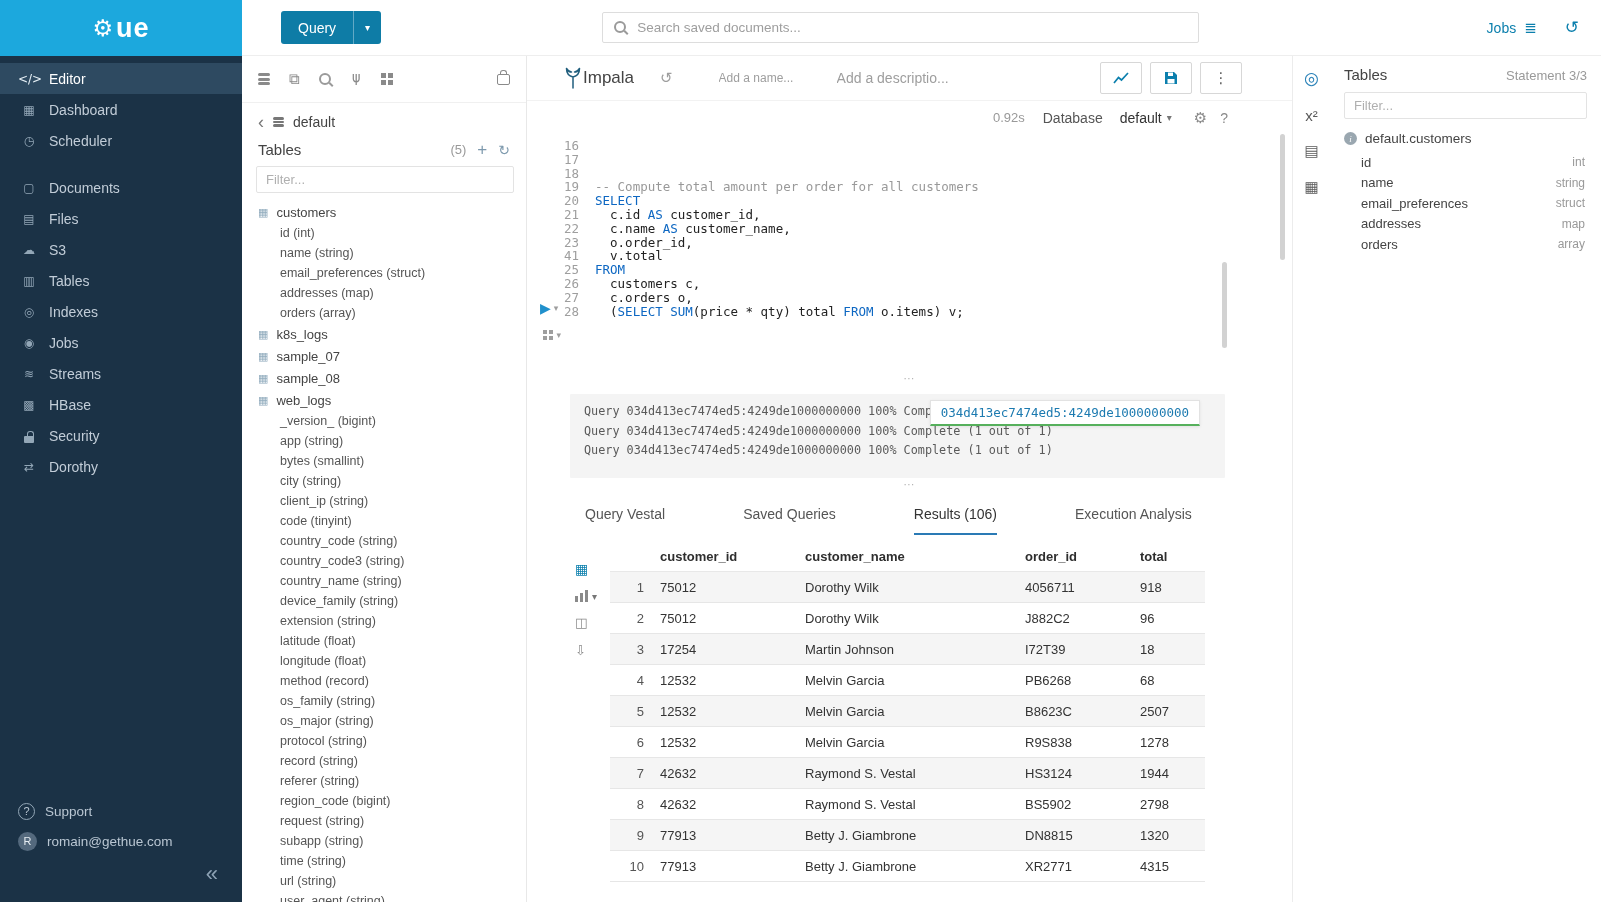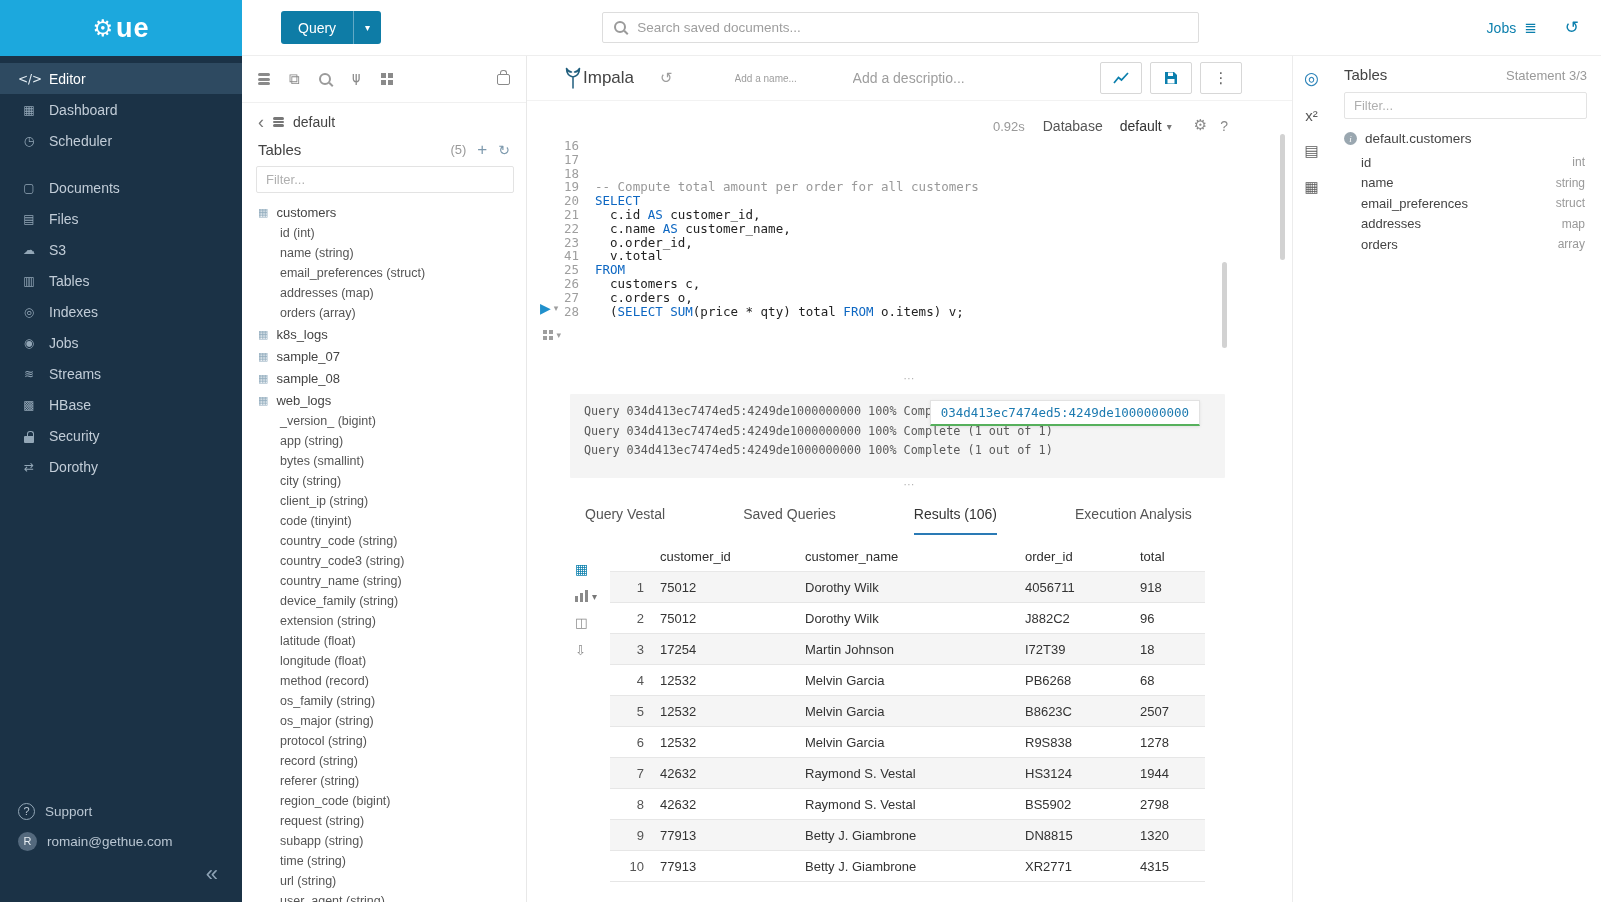--- a/index.html
+++ b/index.html
@@ -73,27 +73,27 @@
   .tree-table{height:22px;display:flex;align-items:center;gap:8px;font-size:13px;color:#444;cursor:pointer}
   .ticon{color:#8faabc;font-size:11px}
   .tree-col{height:20px;display:flex;align-items:center;padding-left:22px;font-size:12.5px;color:#555;cursor:pointer}
 
   
   .main{position:absolute;left:527px;top:56px;width:765px;bottom:0;background:#fff;overflow:hidden}
   .main-header{height:44px;display:flex;align-items:center;padding:0 50px 0 14px;border-bottom:1px solid #f2f2f2}
   .impala-ic{margin-left:22px;display:flex}
   .engine-title{font-size:17px;color:#444;margin-left:0}
   .hist-ic{color:#9e9e9e;font-size:15px;margin-left:26px;cursor:pointer}
-  .name-input{border:none;outline:none;margin-left:60px;width:100px;font-size:10px;color:#b91c1c}
+  .name-input{border:none;outline:none;margin-left:44px;width:100px;font-size:12px;color:#b91c1c}
   .name-input::placeholder,.desc-input::placeholder{color:#9e9e9e}
   .desc-input{border:none;outline:none;margin-left:14px;width:120px;font-size:14px;color:#444}
   .hbtns{margin-left:auto;display:flex;gap:8px}
   .hbtn{width:40px;height:30px;border:1px solid #d7d7d7;border-radius:2px;background:#fff;display:flex;align-items:center;justify-content:center;cursor:pointer}
   .kebab{font-size:15px;color:#666}
-  .sub-row{height:33px;display:flex;align-items:flex-end;justify-content:flex-end;padding-right:64px;font-size:14px;color:#666}
+  .sub-row{height:33px;display:flex;align-items:center;justify-content:flex-end;padding-right:64px;font-size:14px;color:#666}
   .sub-row .time{color:#999;font-size:13px;margin-right:18px}
   .db-label{color:#555;margin-right:17px}
   .db-select{display:flex;align-items:center;gap:5px;color:#333;cursor:pointer}
   .db-caret{font-size:10px;color:#777}
   .gear{margin-left:22px;color:#8a8a8a;font-size:15px;cursor:pointer}
   .help{margin-left:13px;color:#8a8a8a;font-size:14px;cursor:pointer}
 
   .editor{position:relative;height:238px}
   .code{padding-top:5px}
   .code-line{display:flex;font-family:"DejaVu Sans Mono",monospace;font-size:12.5px;line-height:13.8px;white-space:pre;min-height:13.8px}
@@ -113,21 +113,21 @@
   .tooltip{position:absolute;right:25px;top:6px;background:#fff;border:1px solid #e2e2e2;border-bottom:2px solid #56b05c;padding:4px 10px;
            font-family:"DejaVu Sans Mono",monospace;font-size:12.5px;color:#1c7ab0;box-shadow:0 1px 3px rgba(0,0,0,.08)}
   .tabs{display:flex;gap:78px;margin:16px 0 0 58px}
   .tab{font-size:14px;color:#555;padding-bottom:11px;cursor:pointer}
   .tab.active{color:#333;border-bottom:2px solid #2a7ab5}
   .results{display:flex;margin-top:6px}
   .rail{width:83px;flex:none;display:flex;flex-direction:column;align-items:flex-start;padding:20px 0 0 48px;gap:13px;box-sizing:border-box}
   .rail-ic{color:#8a8a8a;cursor:pointer;font-size:13px;display:flex;align-items:center;gap:3px}
   .rail-ic.active{color:#0b7fad;font-size:14px}
   .rtable{flex:1;margin-right:87px}
-  .rth{display:flex;height:30px;align-items:center;font-weight:normal;font-size:13px;color:#2e2e2e;border-bottom:1px solid #e8e8e8}
+  .rth{display:flex;height:30px;align-items:center;font-weight:bold;font-size:13px;color:#2e2e2e;border-bottom:1px solid #e8e8e8}
   .rtr{display:flex;height:31px;align-items:center;font-size:13px;color:#333;border-bottom:1px solid #e6e6e6;box-sizing:border-box;cursor:pointer}
   .rrows .rtr:nth-child(odd){background:#f5f5f5}
   .rc{box-sizing:border-box;padding-right:6px;overflow:hidden;white-space:nowrap}
   .w0{width:50px;text-align:right;padding-right:16px;color:#555}
   .w1{width:145px}.w2{width:220px}.w3{width:115px}.w4{flex:1}
 
   
   .rrail{position:absolute;left:1292px;top:56px;width:38px;bottom:0;background:#fff;border-left:1px solid #ececec;
          display:flex;flex-direction:column;align-items:center;padding-top:12px;gap:18px;box-sizing:border-box}
   .rr-ic{cursor:pointer;color:#5a5a5a;font-size:15px}

